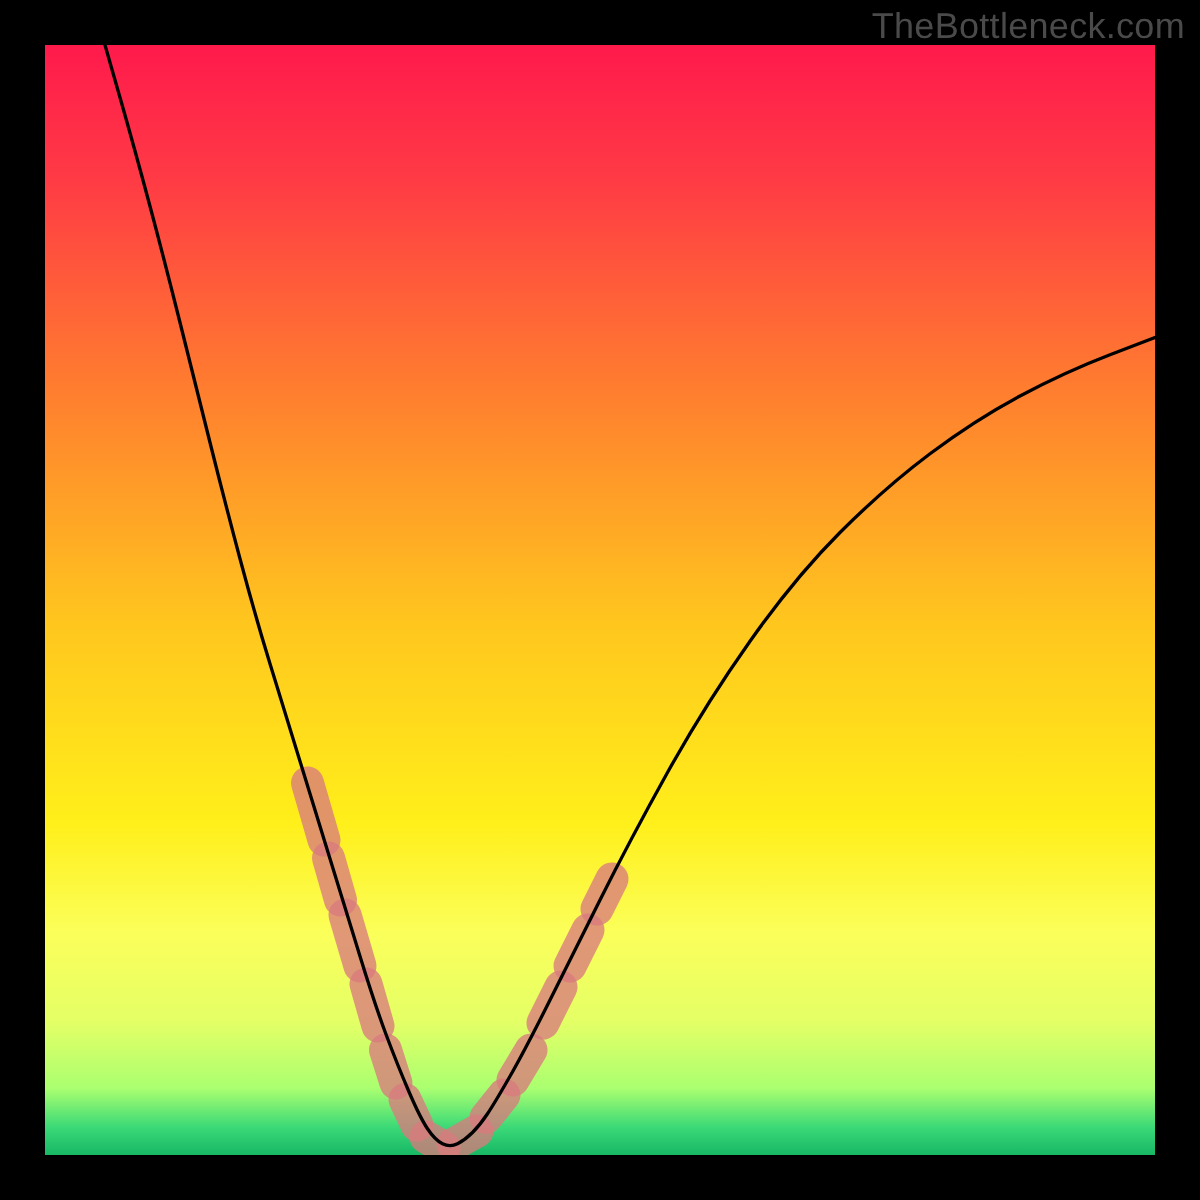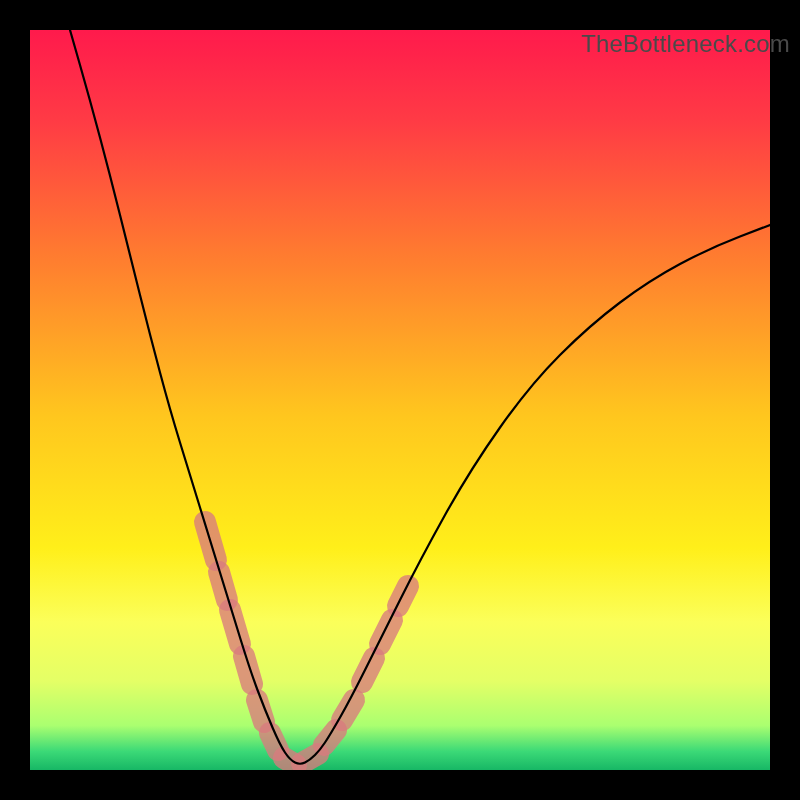--- a/index.html
+++ b/index.html
@@ -34,21 +34,20 @@
   }
   .watermark {
     position: absolute;
     top: 4px;
     right: 10px;
     color: #4a4a4a;
     font-size: 24px;
     font-weight: 500;
     letter-spacing: 0.2px;
     user-select: none;
-    margin-top: 26px;
   }
   svg.curve-layer {
     position: absolute;
     inset: 0;
     width: 100%;
     height: 100%;
   }
   .curve {
     fill: none;
     stroke: #000;

